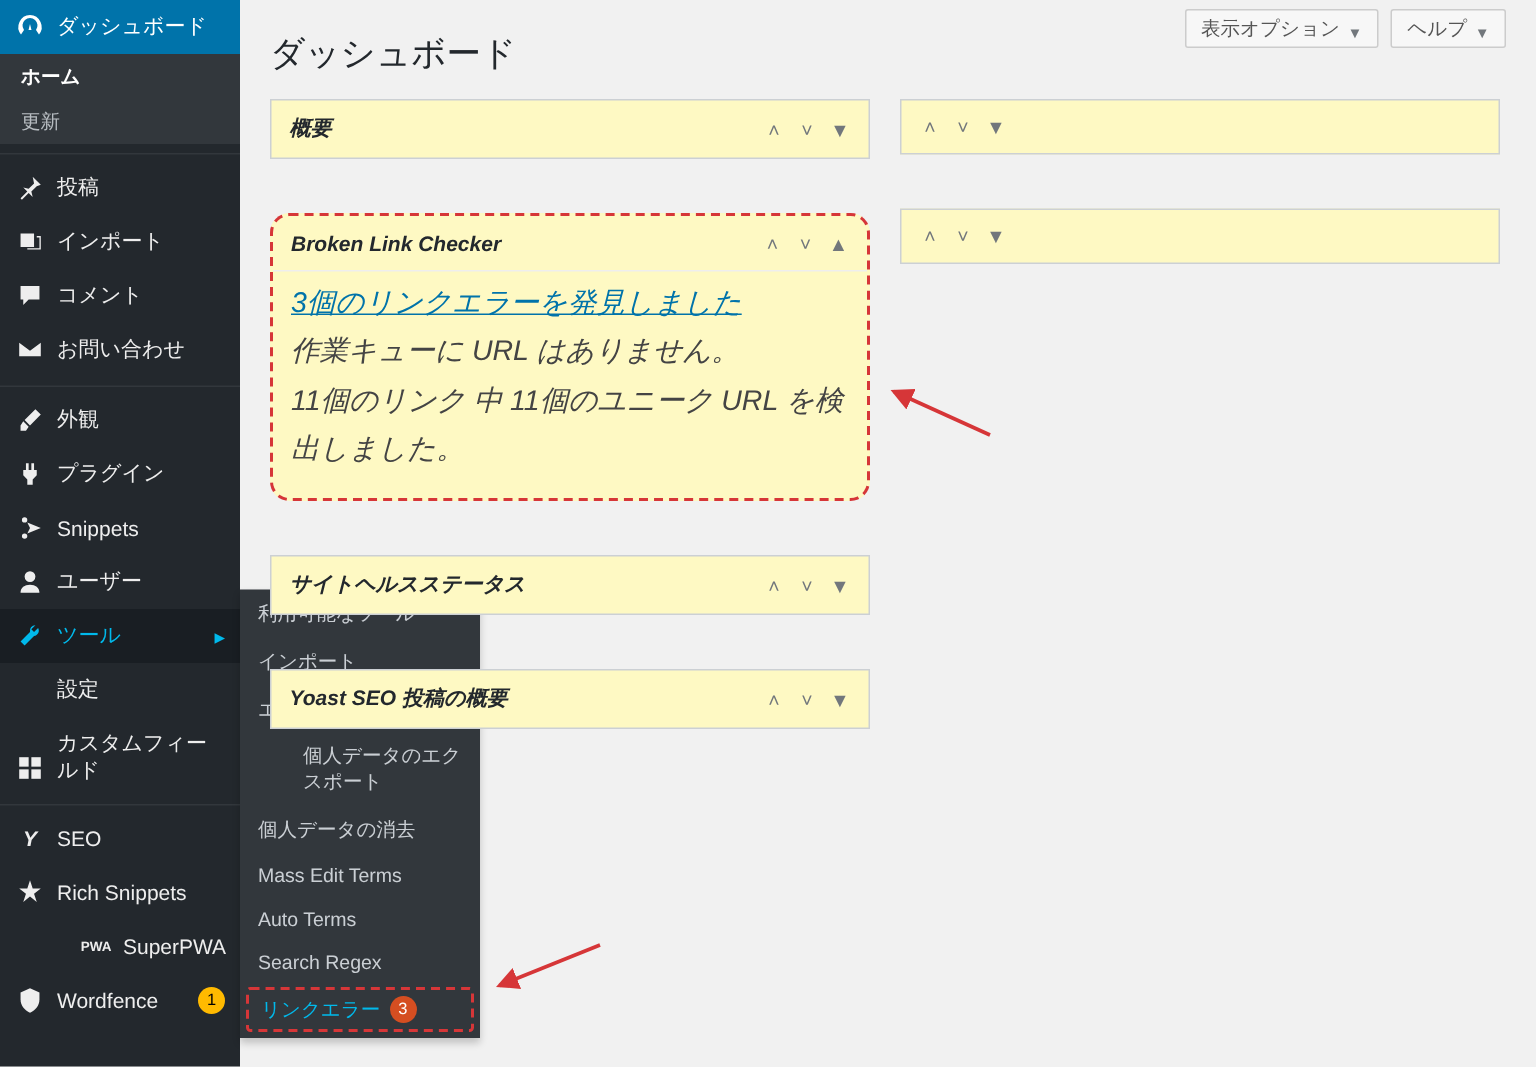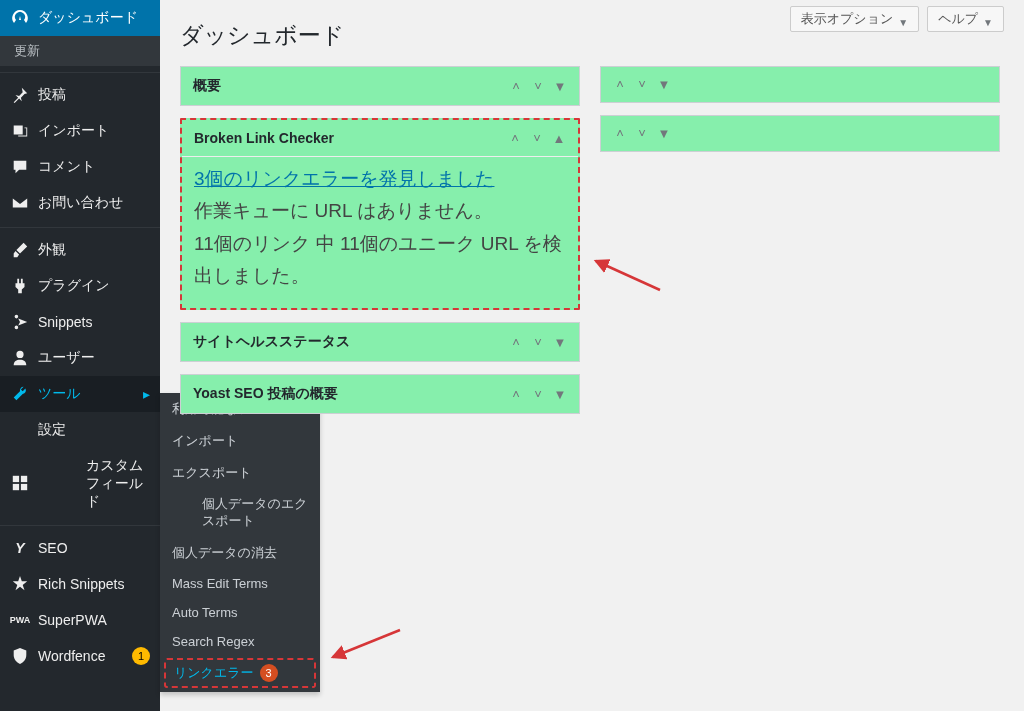--- a/index.html
+++ b/index.html
@@ -26,28 +26,28 @@
 
 
 .main { position:absolute; left:160px; top:0; right:0; padding:0 20px 20px 20px; }
 .topbtns { position:absolute; right:20px; top:6px; display:flex; gap:8px; }
 .pillbtn { background:#f7f7f7; border:1px solid #ccc; border-radius:2px; padding:3px 10px; font-size:13px; color:#555; cursor:pointer; display:flex; align-items:flex-end; gap:5px; }
 .pillbtn .tri { font-size:10px; color:#72777c; }
 h1.page-title { font-size:23px; font-weight:400; color:#23282d; padding:20px 0 15px 0; }
 
 .cols { display:flex; gap:20px; }
 .col { width:400px; }
-.metabox { background:#86efac; border:1px solid #ccd0d4; margin-bottom:12px; }
+.metabox { background:#fef9c3; border:1px solid #ccd0d4; margin-bottom:36px;font-style:italic; }
 .metabox .mhead { display:flex; align-items:center; padding:10px 12px; border-bottom:0; }
 .metabox .mhead .mtitle { flex:1; font-size:14px; font-weight:600; color:#23282d; }
 .metabox .mhead .ctrls { display:flex; gap:8px; color:#72777c; font-size:13px; }
 .metabox .mhead .ctrls span { cursor:pointer; }
 .metabox .mbody { padding:6px 12px 16px 12px; font-size:19px; color:#444; line-height:1.7; }
 .metabox .mbody a { color:#0073aa; text-decoration:underline; }
-.highlight-box { border:2px dashed #d63638; border-radius:1px; }
+.highlight-box { border:2px dashed #d63638; border-radius:13px; }
 
 
 .arrow { position:absolute; pointer-events:none; }
 .arrow svg { overflow:visible; }
 
 
 .chev { display:inline-block; width:14px; text-align:center; }
 </style>
 </head>
 <body>
@@ -55,20 +55,21 @@
 <div class="sidebar">
   <div class="menu-item current">
     <span class="icon">
         <svg viewBox="0 0 20 20" width="20" height="20">
           <path d="M10 2a8 8 0 00-6 13l2-3a5 5 0 118 0l2 3A8 8 0 0010 2zm0 6l-1 4h2z"></path>
         </svg>
       </span>
     <span class="label">ダッシュボード</span>
   </div>
   <div class="submenu">
+    <div class="sub-item" style="font-weight:600;">ホーム</div>
     <div class="sub-item dim">更新</div>
   </div>
   <div class="menu-sep"></div>
 
   <div class="menu-item">
       <span class="icon">
         <svg viewBox="0 0 20 20" width="18" height="18">
           <path d="M12 2l6 6-3 1-4 4 1 4-3-3-5 5-1-1 5-5-3-3 4 1 4-4z"></path>
         </svg>
       </span>
@@ -142,21 +143,21 @@
       <span style="margin-left:auto;color:#00b9eb;">▸</span>
     </div>
   <div class="menu-item">
       <span class="icon">
         <svg viewBox="0 0 20 20" width="18" height="18">
           <path d="M3 5h14M3 10h14M3 15h14M6 3v4M12 8v4M8 13v4"></path>
         </svg>
       </span>
       <span class="label">設定</span>
     </div>
-  <div class="menu-item" style="align-items:center;gap:48px;">
+  <div class="menu-item" style="align-items:flex-end;">
       <span class="icon">
         <svg viewBox="0 0 20 20" width="18" height="18">
           <rect x="2" y="2" width="7" height="7"></rect>
           <rect x="11" y="2" width="7" height="7"></rect>
           <rect x="2" y="11" width="7" height="7"></rect>
           <rect x="11" y="11" width="7" height="7"></rect>
         </svg>
       </span>
       <span class="label" style="line-height:1.3;">カスタムフィールド</span>
     </div>
@@ -168,21 +169,21 @@
     </div>
   <div class="menu-item">
       <span class="icon">
         <svg viewBox="0 0 20 20" width="18" height="18">
           <path d="M10 1l2 6h6l-5 4 2 6-5-4-5 4 2-6-5-4h6z"></path>
         </svg>
       </span>
       <span class="label">Rich Snippets</span>
     </div>
   <div class="menu-item">
-      <span class="icon" style="font-size:9px;font-weight:bold;">PWA</span>
+      <span class="icon" style="font-size:9px;font-weight:bold;margin-left:44px;">PWA</span>
       <span class="label">SuperPWA</span>
     </div>
   <div class="menu-item">
       <span class="icon">
         <svg viewBox="0 0 20 20" width="18" height="18">
           <path d="M10 1l7 3v5c0 5-3 8-7 10-4-2-7-5-7-10V4z"></path>
         </svg>
       </span>
       <span class="label">Wordfence</span>
       <span class="badge yellow">1</span>

